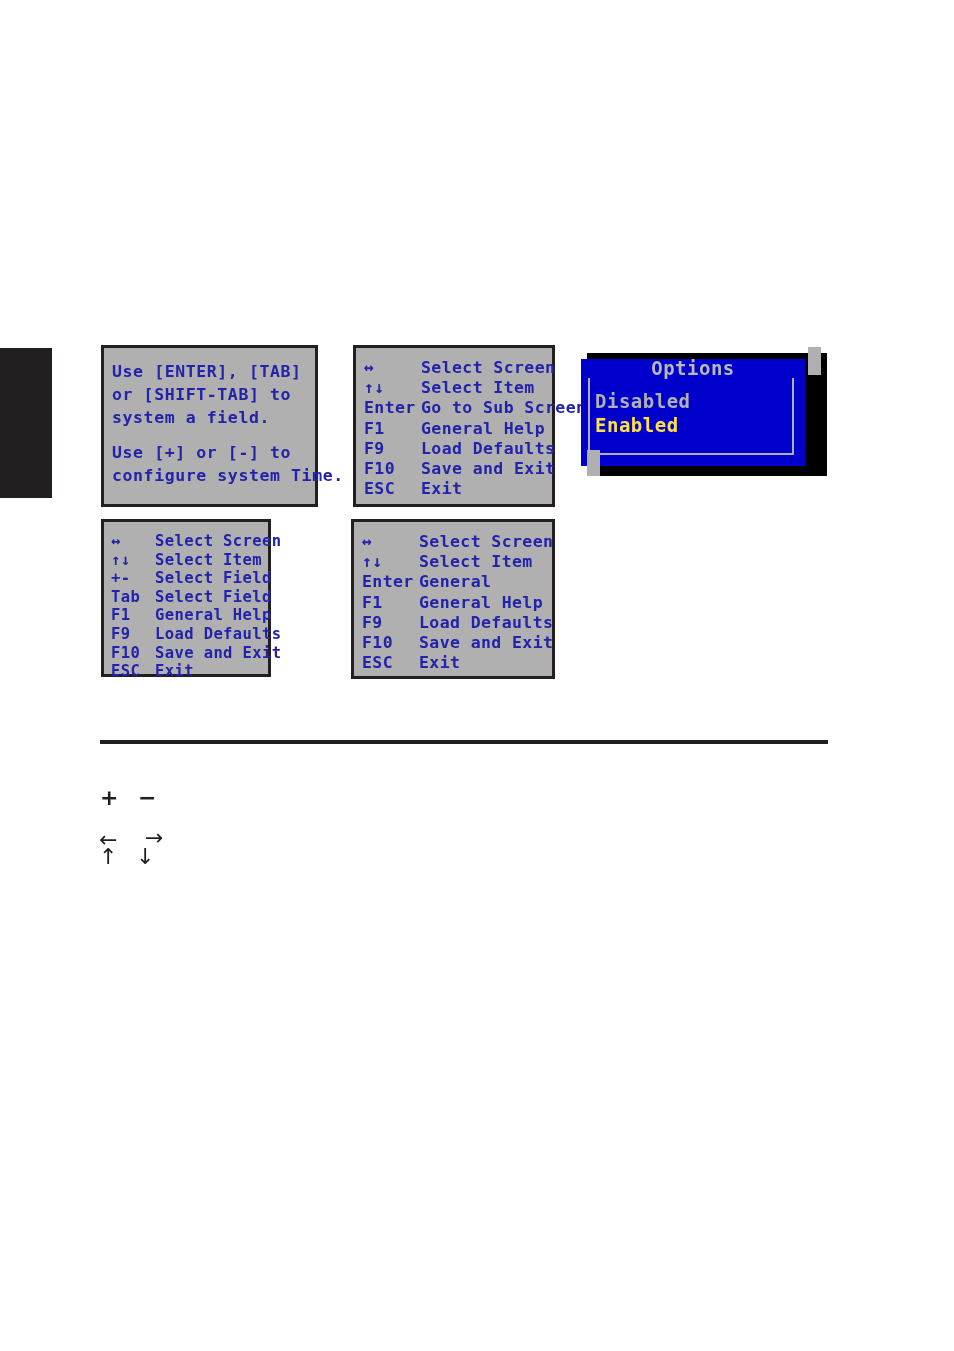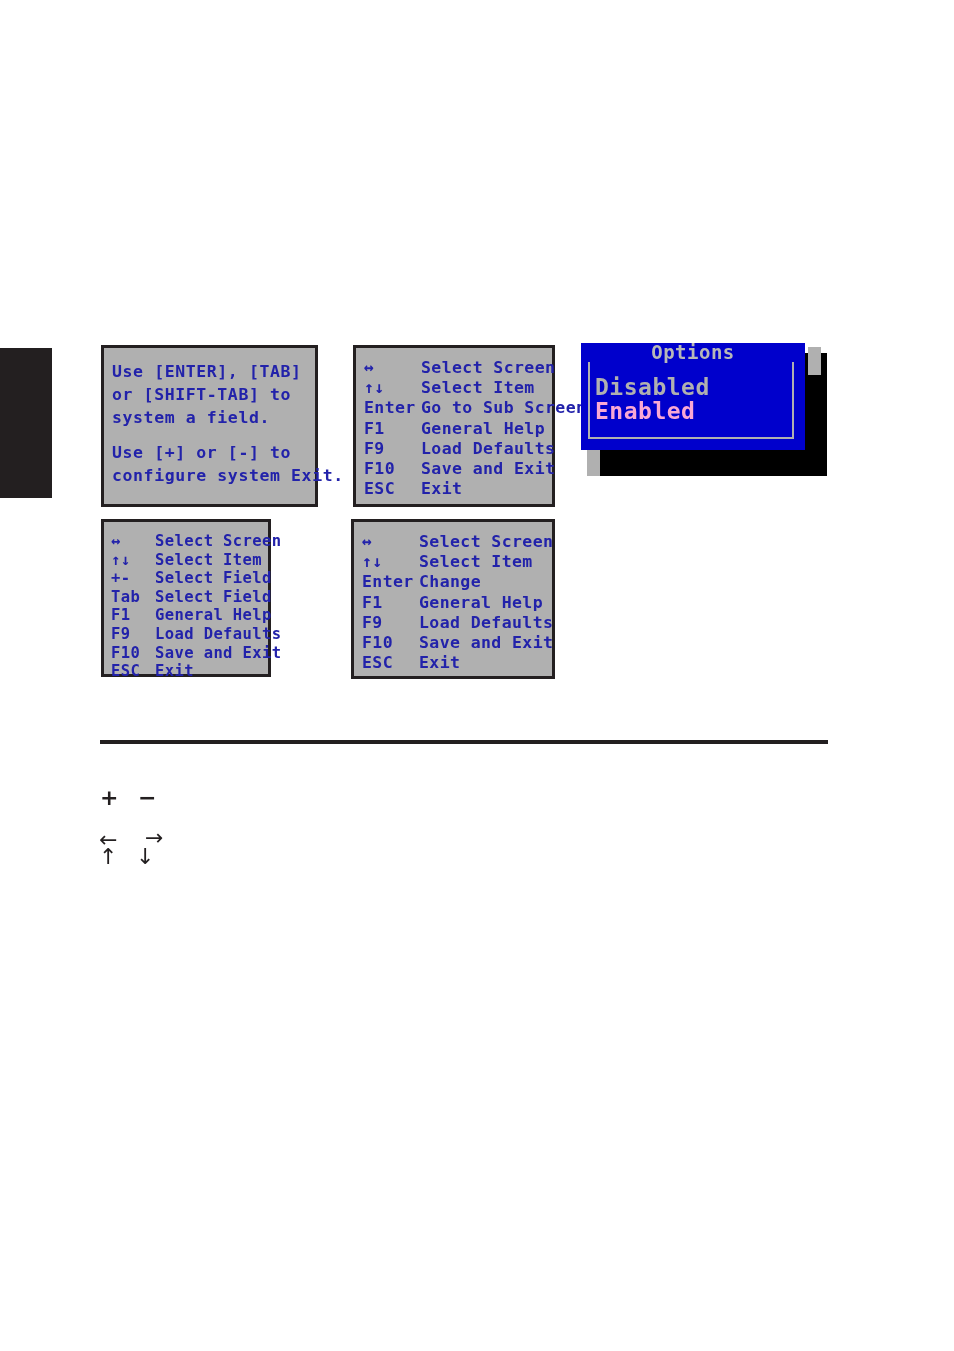--- a/index.html
+++ b/index.html
@@ -110,21 +110,21 @@
     position: absolute;
     left: 6px;
     top: 8px;
     width: 240px;
     height: 123px;
     background: #000000;
   }
   #options-body {
     position: absolute;
     left: 0;
-    top: 0;
+    top: 16px;
     width: 224px;
     height: 105px;
     background: #0000cc;
   }
   #options-frame {
     position: absolute;
     left: 7px;
     top: 9px;
     width: 206px;
     height: 85px;
@@ -140,32 +140,32 @@
     font-size: 19px;
     font-weight: bold;
     color: #b8b8b8;
     background: #0000cc;
     letter-spacing: 0.5px;
     line-height: 19px;
   }
   .option-item {
     position: absolute;
     left: 14px;
-    font-size: 23px;
+    font-size: 19px;
     font-weight: bold;
     letter-spacing: 0.5px;
     white-space: pre;
   }
   #option-disabled {
     top: 29px;
     color: #b0b0b0;
   }
   #option-enabled {
     top: 53px;
-    color: #f9a8d4;
+    color: #fde047;
   }
   #options-scroll-up {
     position: absolute;
     left: 227px;
     top: 2px;
     width: 13px;
     height: 28px;
     background: #b0b0b0;
   }
   #options-scroll-left {
@@ -206,21 +206,21 @@
 <body>
 
 <div id="edge-tab"></div>
 
 <div class="bios-panel" id="panel-help">
   <div class="help-line">Use [ENTER], [TAB]</div>
   <div class="help-line">or [SHIFT-TAB] to</div>
   <div class="help-line">system a field.</div>
   <div class="help-gap"></div>
   <div class="help-line">Use [+] or [-] to</div>
-  <div class="help-line">configure system Exit.</div>
+  <div class="help-line">configure system Time.</div>
 </div>
 
 <div class="bios-panel legend" id="panel-keys-sub">
   <div class="legend-row">
     <span class="legend-key">↔</span>
     <span class="legend-desc">Select Screen</span>
   </div>
   <div class="legend-row">
     <span class="legend-key">↑↓</span>
     <span class="legend-desc">Select Item</span>
@@ -298,21 +298,21 @@
   <div class="legend-row">
     <span class="legend-key">↔</span>
     <span class="legend-desc">Select Screen</span>
   </div>
   <div class="legend-row">
     <span class="legend-key">↑↓</span>
     <span class="legend-desc">Select Item</span>
   </div>
   <div class="legend-row">
     <span class="legend-key">Enter</span>
-    <span class="legend-desc">Change</span>
+    <span class="legend-desc">General</span>
   </div>
   <div class="legend-row">
     <span class="legend-key">F1</span>
     <span class="legend-desc">General Help</span>
   </div>
   <div class="legend-row">
     <span class="legend-key">F9</span>
     <span class="legend-desc">Load Defaults</span>
   </div>
   <div class="legend-row">

